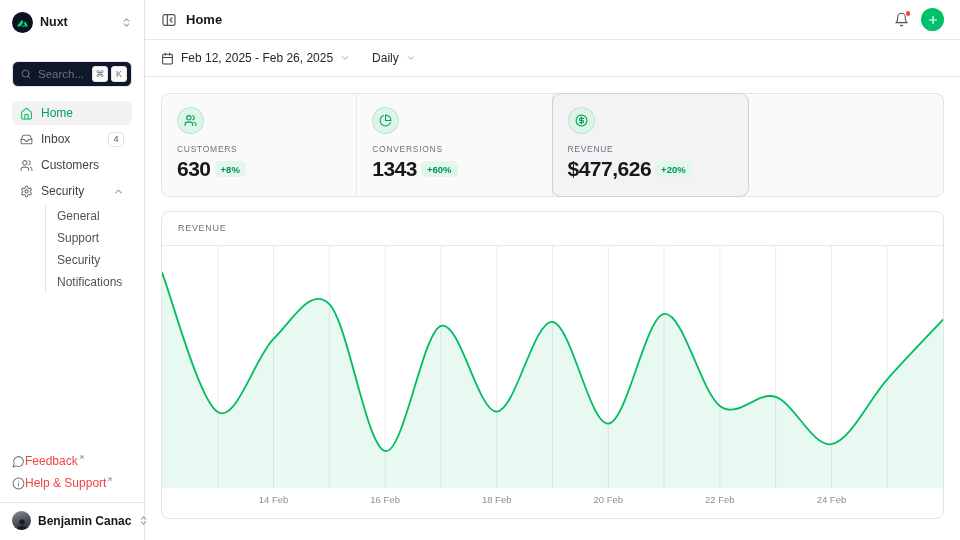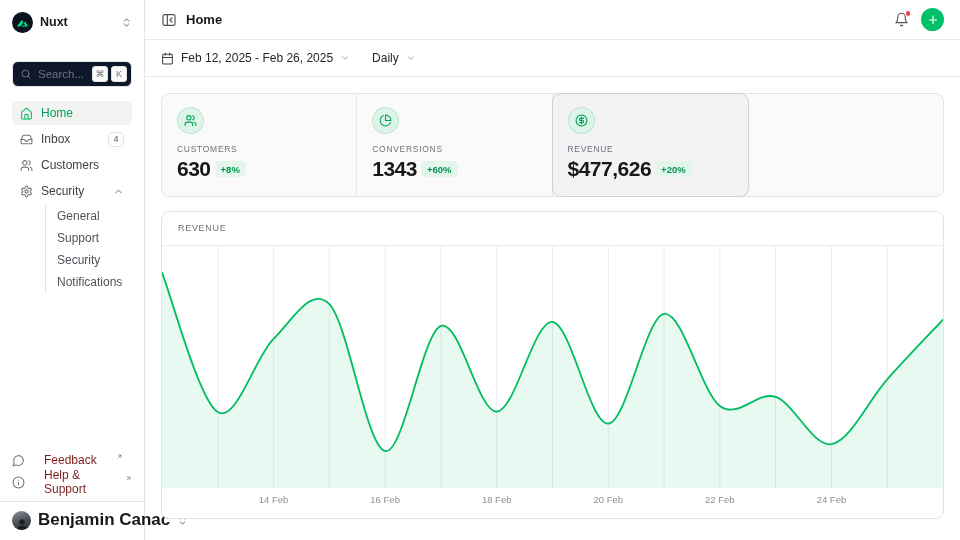--- a/index.html
+++ b/index.html
@@ -50,33 +50,33 @@
   .nav-badge {
     margin-left:auto; font-size:9px; color:#52525b; border:1px solid #e4e4e7;
     border-radius:4px; background:#fff; padding:1px 4.5px; line-height:11px;
   }
   .nav-chev { margin-left:auto; color:#9a9aa3; display:flex; }
   .subnav { margin-left:33px; border-left:1px solid #e4e4e7; display:flex; flex-direction:column; }
   .sub-item { height:22px; display:flex; align-items:center; padding-left:11px;
     font-size:12px; color:#52525b; cursor:pointer; }
 
   .side-spacer { flex:1; }
-  .flink { display:flex; align-items:center; gap:19px; height:22px; font-size:12px;
-    color:#7f1d1d; cursor:pointer; }
+  .flink { display:flex; align-items:center; gap:0; height:22px; font-size:12px;
+    color:#ef4444; cursor:pointer; }
   .flink .nicon { color:#71717a; display:flex; flex:none; }
   .ext-arrow { color:#71717a; transform:translateY(-4px); margin-left:0px; }
 
   .user-row {
     border-top:1px solid #e4e4e7; margin:8px -12px 0; padding:8px 12px 4px;
     display:flex; align-items:center; gap:7px; cursor:pointer;
   }
   .avatar { width:19px; height:19px; border-radius:50%; overflow:hidden; flex:none;
     background:linear-gradient(160deg,#8b8f98 0%,#4b5058 55%,#23262b 100%); position:relative; }
   .avatar svg { position:absolute; bottom:-2px; left:50%; transform:translateX(-50%); }
-  .user-name { font-size:17px; font-weight:600; white-space:nowrap; }
+  .user-name { font-size:12px; font-weight:600; white-space:nowrap; }
 
   
   main { flex:1; display:flex; flex-direction:column; min-width:0; }
   .topbar { height:40px; min-height:40px; border-bottom:1px solid #e9e9ec;
     display:flex; align-items:center; padding:0 16px; gap:9px; }
   .icon-btn { color:#52525b; cursor:pointer; display:flex; }
   .topbar-title { font-size:13px; font-weight:700; }
   .topbar-right { margin-left:auto; display:flex; align-items:center; gap:12px; }
   .bell-wrap { position:relative; display:flex; }
   .notif-dot { position:absolute; top:-2px; right:-2px; width:6.5px; height:6.5px;

